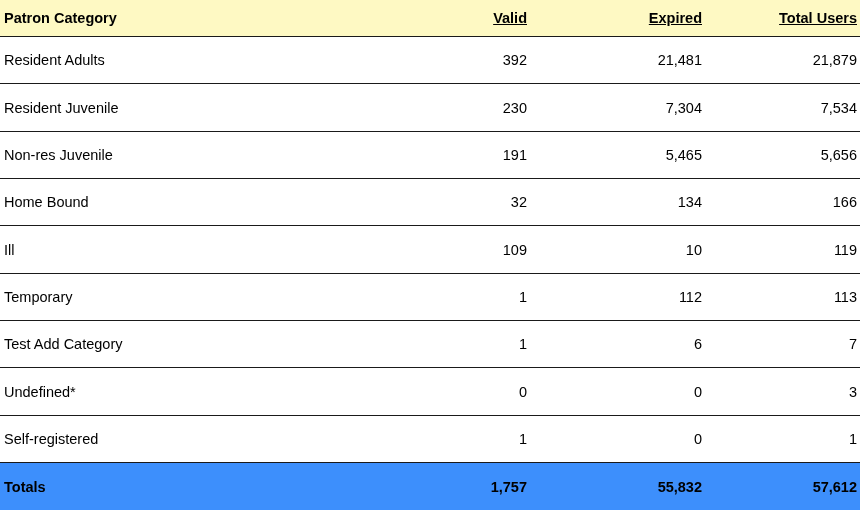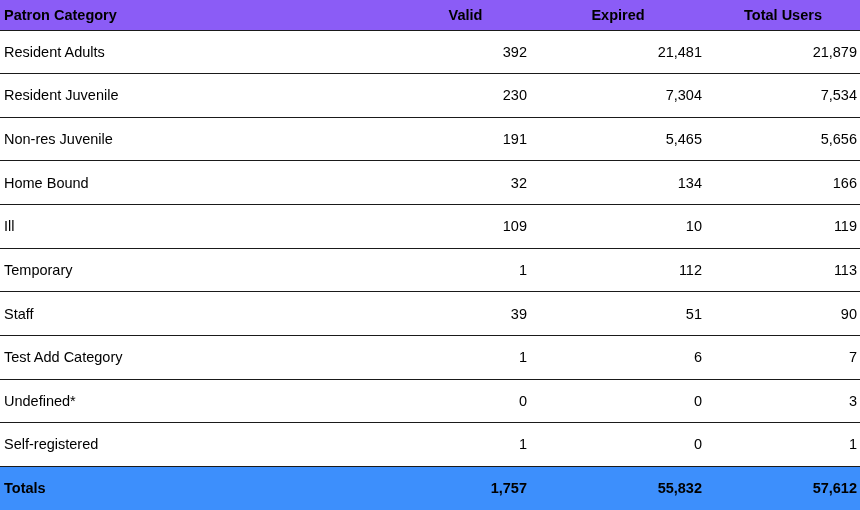--- a/index.html
+++ b/index.html
@@ -20,31 +20,31 @@
     table-layout: fixed;
     font-size: 14.5px;
     color: #000000;
   }
   .patron-table col.c-category { width: 400px; }
   .patron-table col.c-valid    { width: 130px; }
   .patron-table col.c-expired  { width: 175px; }
   .patron-table col.c-total    { width: 155px; }
 
   .patron-table thead th {
-    background: #8b5cf6;
+    background: #fef9c3;
     color: #000000;
     font-weight: bold;
     height: 30px;
-    padding: 4px 4px;
+    padding: 10px 4px;
     border-bottom: 1.6px solid #1a1a1a;
     white-space: nowrap;
     box-sizing: border-box;
   }
   .patron-table thead th.left  { text-align: left; }
-  .patron-table thead th.right { text-align: center; padding-right: 3px; }
+  .patron-table thead th.right { text-align: right; padding-right: 3px; text-decoration: underline; }
 
   .patron-table tbody td {
     height: 31.9px;
     padding: 0 4px;
     border-bottom: 1.4px solid #1a1a1a;
     white-space: nowrap;
     box-sizing: border-box;
     background: #ffffff;
   }
   .patron-table tbody td.left  { text-align: left; }
@@ -106,26 +106,20 @@
         <td class="right">10</td>
         <td class="right">119</td>
       </tr>
       <tr>
         <td class="left">Temporary</td>
         <td class="right">1</td>
         <td class="right">112</td>
         <td class="right">113</td>
       </tr>
       <tr>
-        <td class="left">Staff</td>
-        <td class="right">39</td>
-        <td class="right">51</td>
-        <td class="right">90</td>
-      </tr>
-      <tr>
         <td class="left">Test Add Category</td>
         <td class="right">1</td>
         <td class="right">6</td>
         <td class="right">7</td>
       </tr>
       <tr>
         <td class="left">Undefined*</td>
         <td class="right">0</td>
         <td class="right">0</td>
         <td class="right">3</td>

